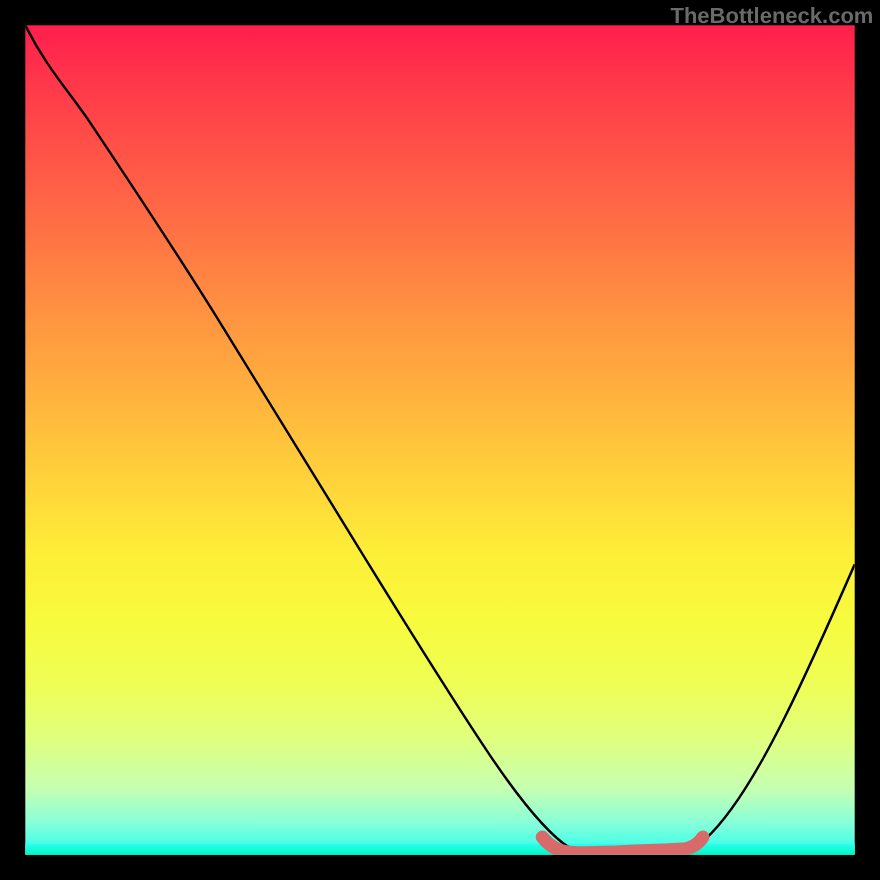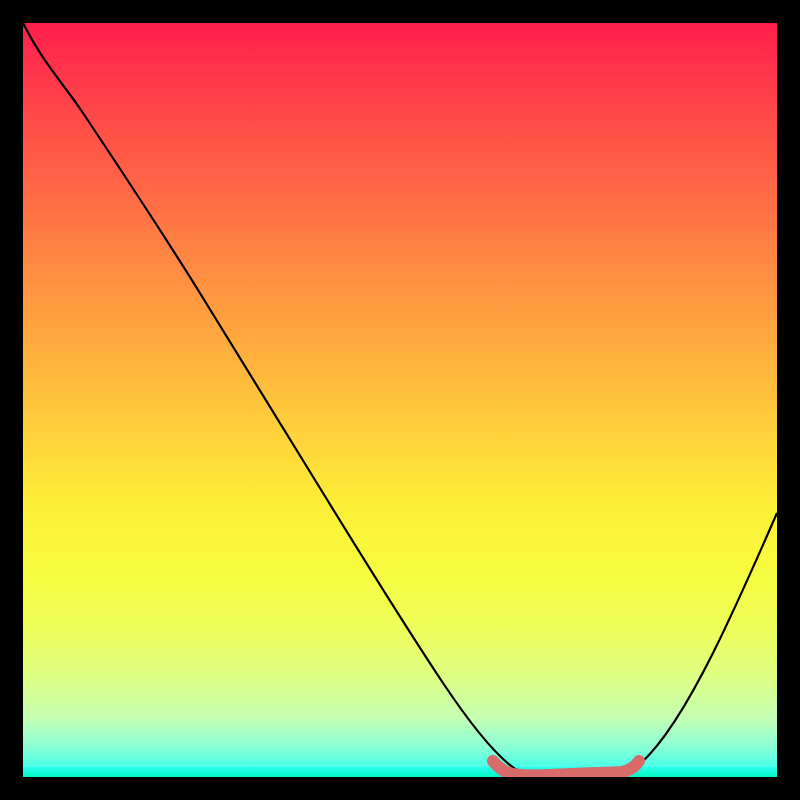--- a/index.html
+++ b/index.html
@@ -46,20 +46,21 @@
     top: 767px;
     width: 754px;
     height: 10px;
     background: linear-gradient(to bottom, #2bffef 0%, #00f7c4 100%);
   }
 </style>
 </head>
 <body>
 
 <div class="container">
+  <div class="watermark">TheBottleneck.com</div>
   <div class="plot"></div>
   <div class="bottom-band"></div>
   <svg class="curve" viewBox="0 0 754 754" preserveAspectRatio="none">
     <path d="M 0 0
              C 20 40, 40 60, 60 90
              C 100 150, 140 210, 180 275
              C 220 340, 260 405, 300 470
              C 340 535, 380 600, 420 660
              C 450 705, 475 735, 495 748
              C 510 752, 525 752, 540 751

